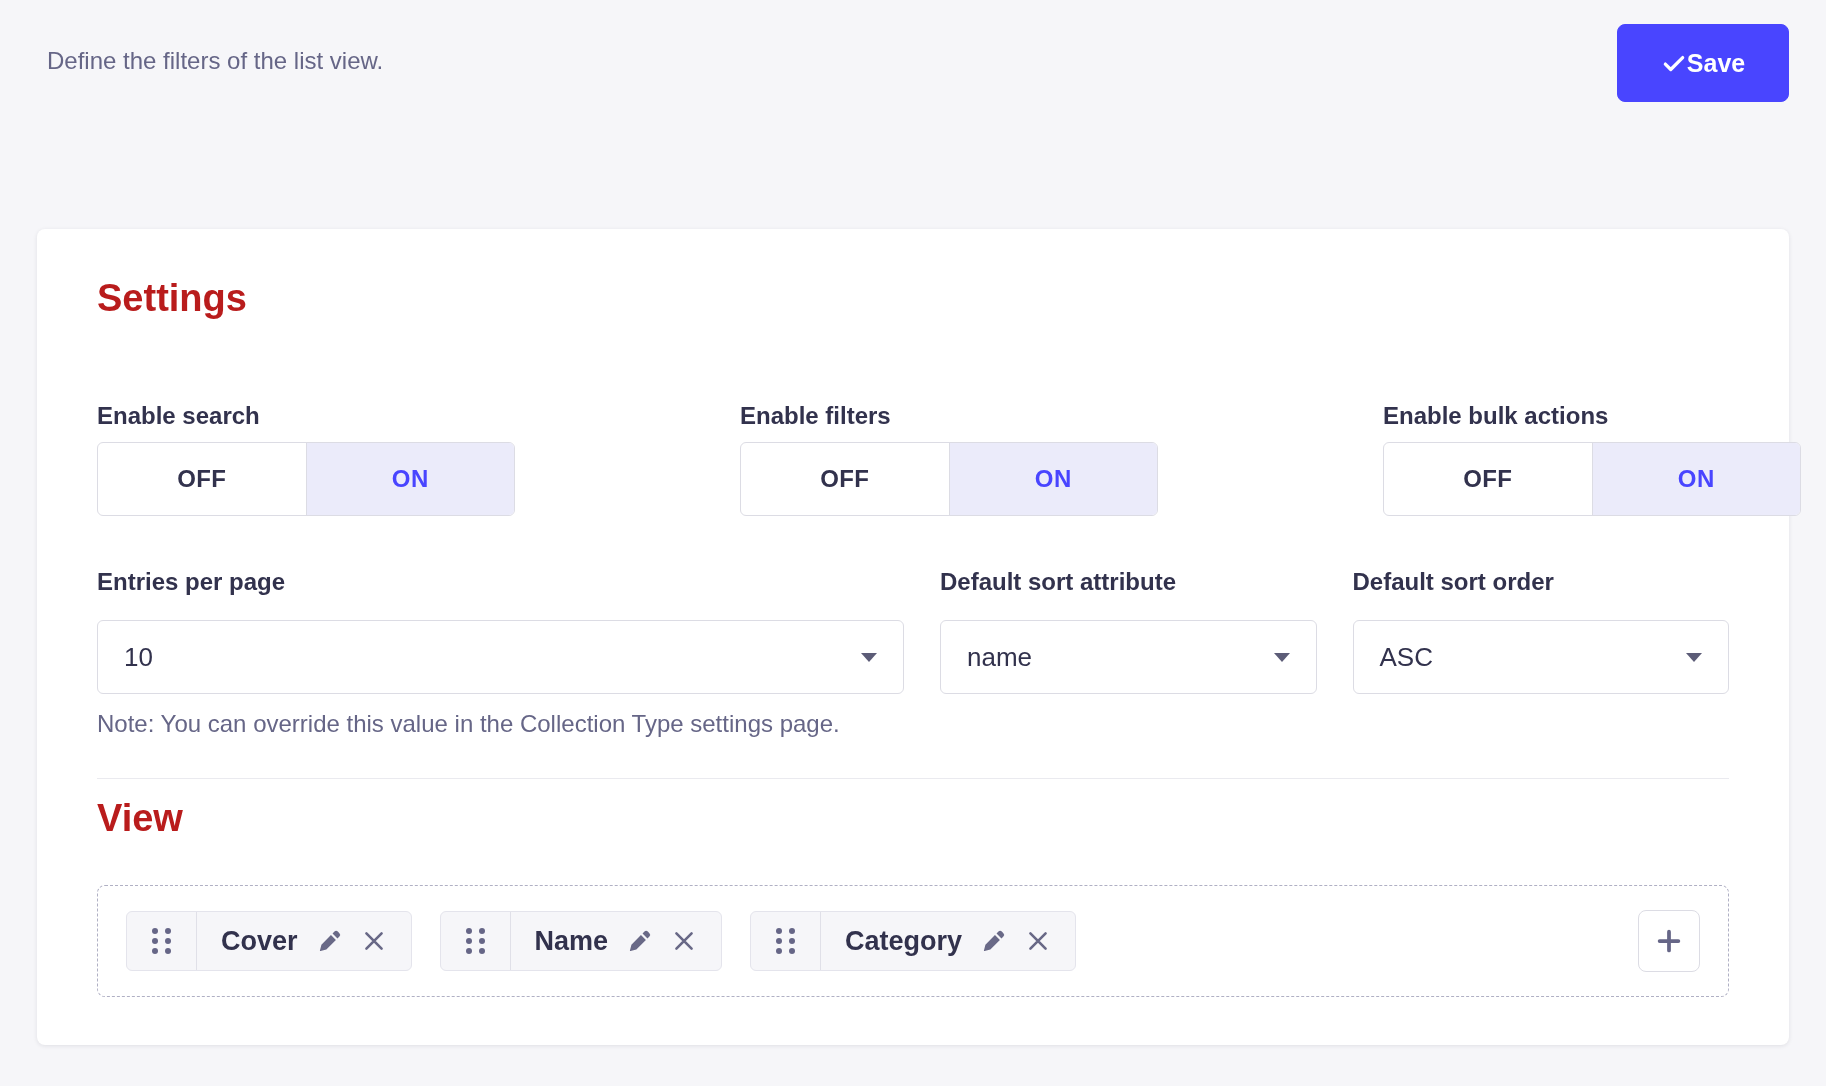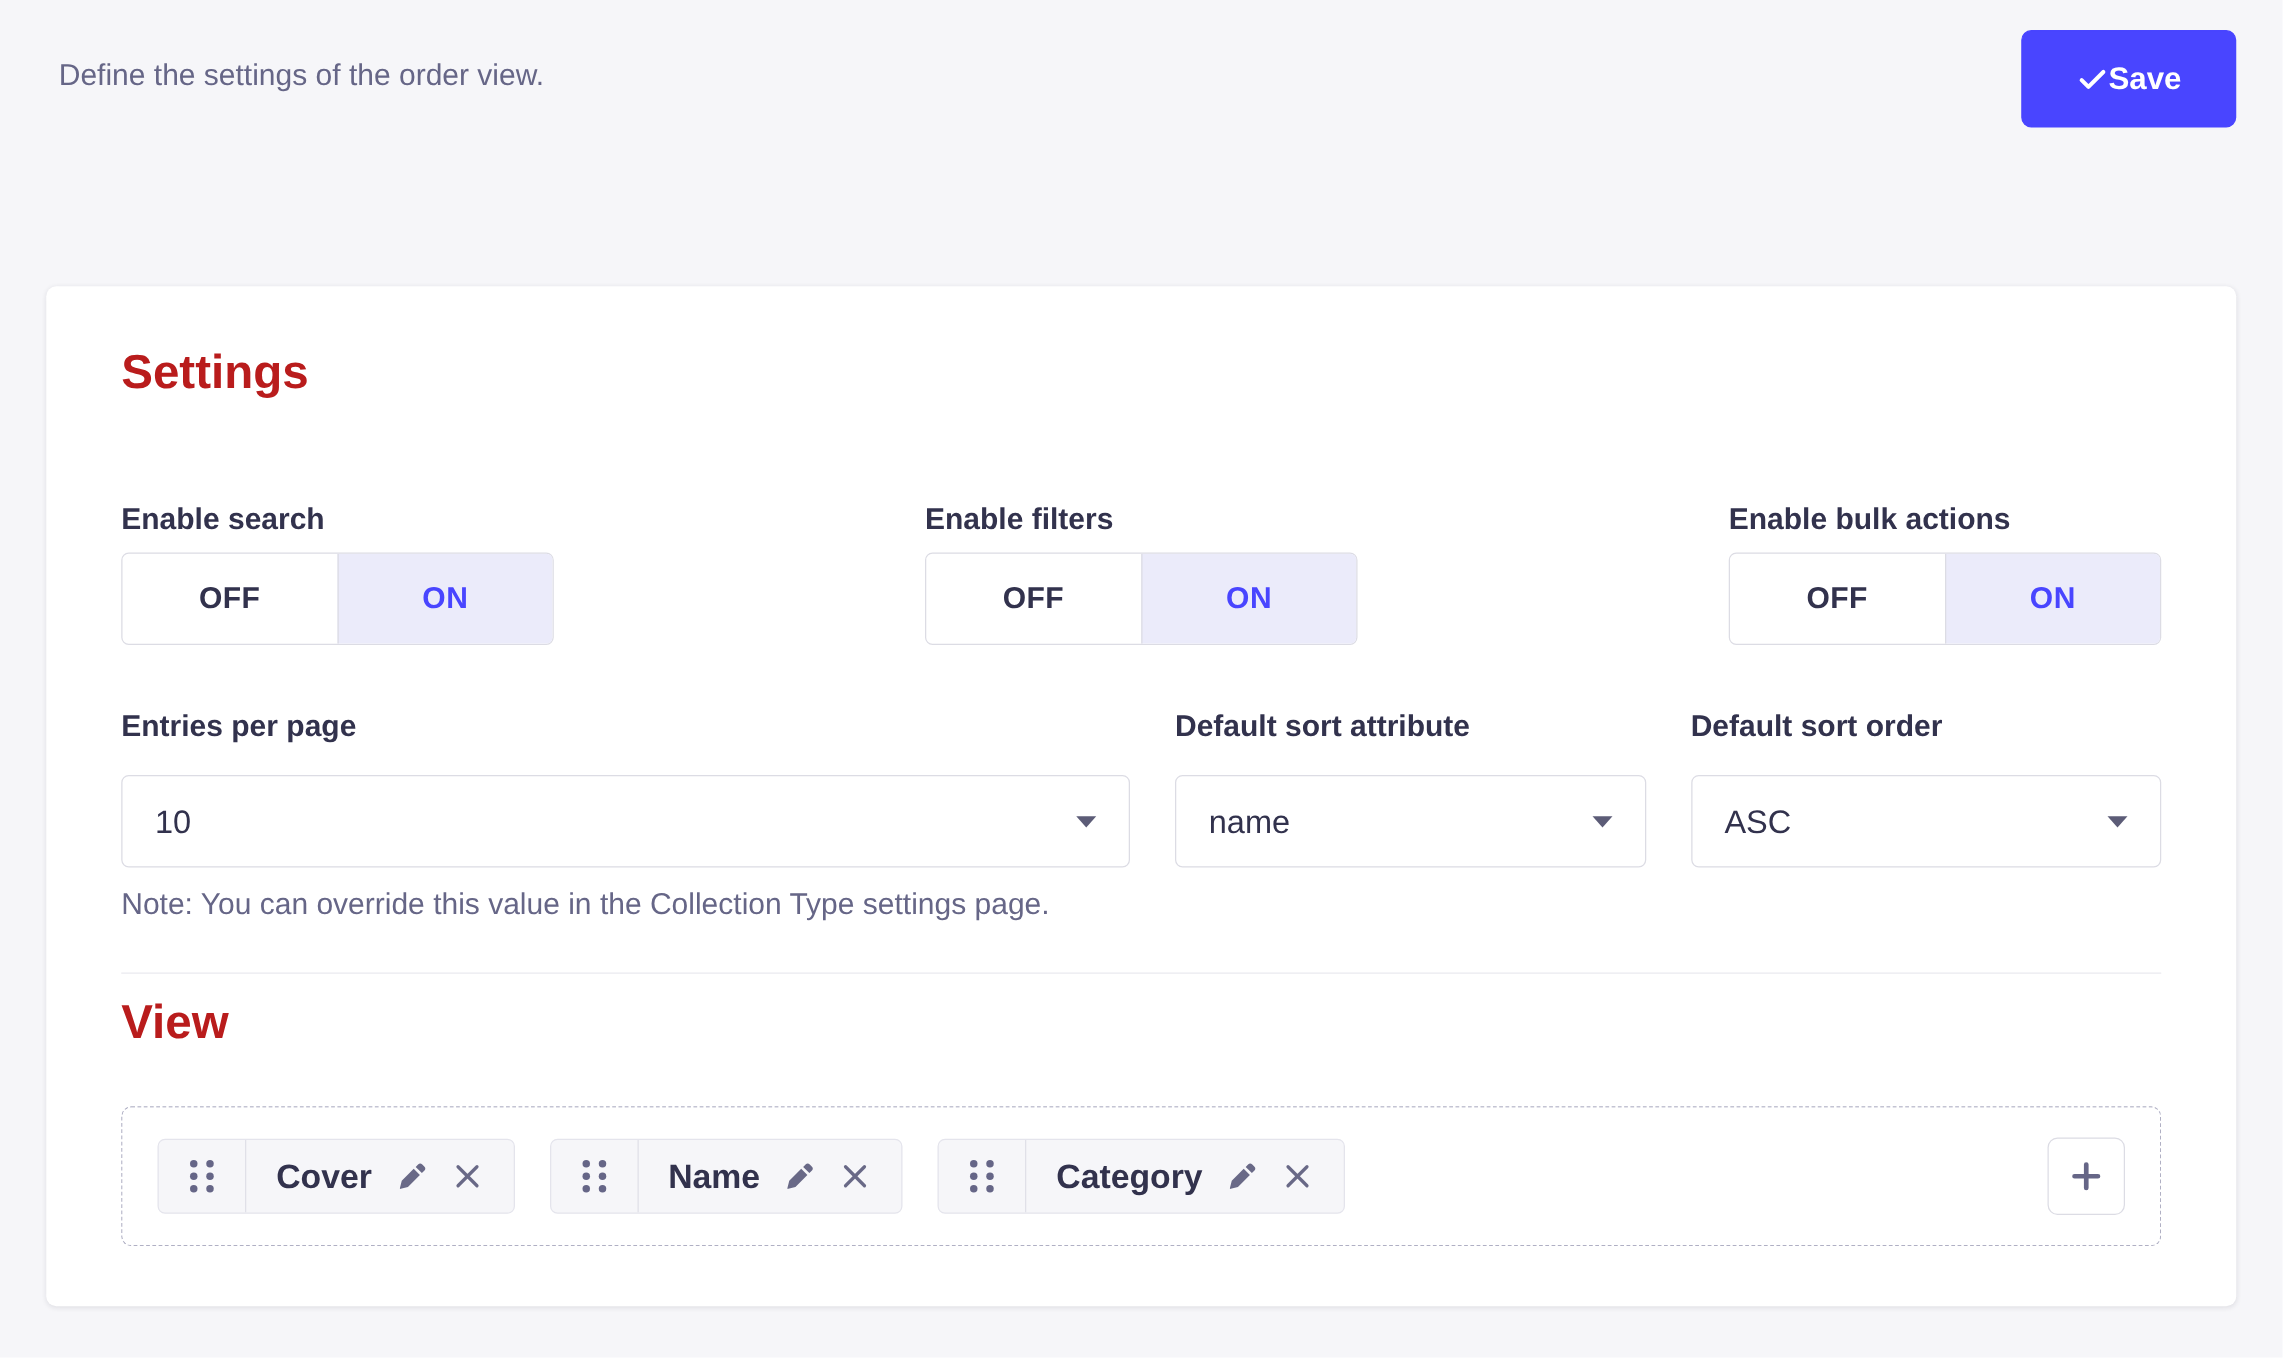--- a/index.html
+++ b/index.html
@@ -31,21 +31,21 @@
     background:#ffffff; border-radius:8px;
     box-shadow:0 1px 4px rgba(33,33,52,0.1);
     padding:54px 60px 48px;
   }
   .section-title { font-size:38px; line-height:30px; font-weight:bold; color:#b91c1c; }
   .field-label { font-size:24px; line-height:28px; font-weight:bold; color:#32324d; }
   
   .toggles-row { margin-top:42px; display:flex; justify-content:space-between; }
   .toggle-field { width:346px;margin-top:47px; }
   .toggle {
-    margin-top:12px; display:flex; width:346px; height:74px;
+    margin-top:12px; display:flex; width:418px; height:74px;
     border:1px solid #dcdce4; border-radius:6px; overflow:hidden; background:#ffffff;
   }
   .toggle-opt {
     flex:1; display:flex; align-items:center; justify-content:center;
     font-size:24px; font-weight:bold; letter-spacing:0.4px; color:#32324d; cursor:pointer;
     user-select:none;
   }
   .toggle-opt.active { background:#ebebfa; color:#4945ff; border-left:1px solid #dcdce4; }
   
   .selects-row { margin-top:52px; display:grid; grid-template-columns:807px 1fr 1fr; gap:0 36px; }
@@ -85,21 +85,21 @@
     margin-left:auto; width:62px; height:62px; flex:0 0 auto;
     background:#ffffff; border:1px solid #dcdce4; border-radius:8px;
     display:flex; align-items:center; justify-content:center; cursor:pointer;
   }
 </style>
 </head>
 <body>
 
 <div class="header">
   <div class="title-block">
-    <div class="page-subtitle">Define the settings of the order view.</div>
+    <div class="page-subtitle">Define the filters of the list view.</div>
   </div>
   <button class="save-btn">
     <span class="icon-btn">
       <svg width="26" height="26" viewBox="0 0 24 24">
           <path d="M4 13l5 5L20 7" stroke="#ffffff" stroke-width="3" fill="none" stroke-linecap="round" stroke-linejoin="round"></path>
         </svg>
     </span>
     <span>Save</span>
   </button>
 </div>

